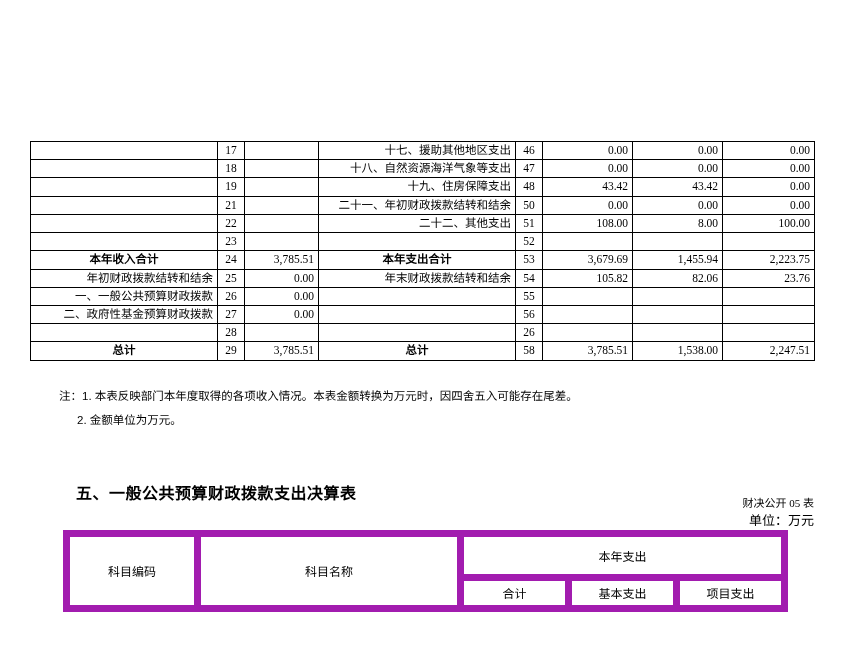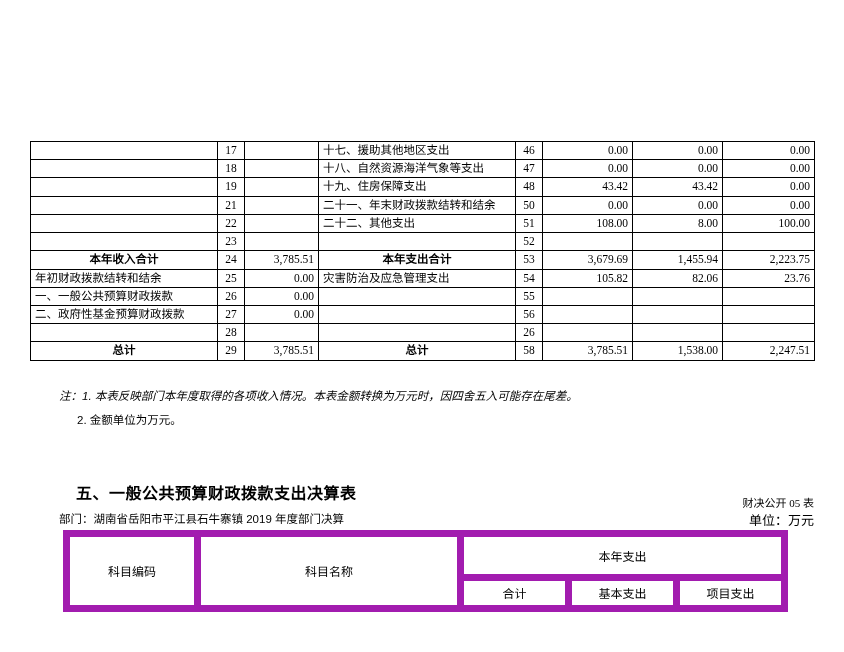--- a/index.html
+++ b/index.html
@@ -34,21 +34,21 @@
     border: 1px solid #000;
     padding: 2px 4px;
     vertical-align: middle;
     height: 17px;
     box-sizing: border-box;
     overflow: hidden;
     white-space: nowrap;
   }
   .c { text-align: center; }
   .r { text-align: right; }
-  .l { text-align: left; }
+  .l { text-align: right; }
   .b { font-weight: bold; }
 
   #top-table {
     position: absolute;
     left: 30px;
     top: 93px;
     width: 784px;
   }
 
   
@@ -62,21 +62,21 @@
   .w-h { width: 92px; }
 
   
   .note {
     position: absolute;
     font-family: "Liberation Sans", "DejaVu Sans", sans-serif;
     font-size: 11.5px;
     color: #000;
     white-space: nowrap;
   }
-  #note-1 { left: 59px; top: 339px; font-style: italic; }
+  #note-1 { left: 59px; top: 339px; }
   #note-2 { left: 77px; top: 363px; }
 
   
   #section-heading {
     position: absolute;
     left: 76px;
     top: 432px;
     font-family: Liberation Serif, serif;
     font-weight: bold;
     font-size: 16px;
@@ -184,21 +184,21 @@
         <td class="r">43.42</td>
         <td class="r">43.42</td>
         <td class="r">0.00</td>
       </tr>
 
 
       <tr>
         <td class="c"></td>
         <td class="c">21</td>
         <td class="r"></td>
-        <td class="l">二十一、年末财政拨款结转和结余</td>
+        <td class="l">二十一、年初财政拨款结转和结余</td>
         <td class="c">50</td>
         <td class="r">0.00</td>
         <td class="r">0.00</td>
         <td class="r">0.00</td>
       </tr>
 
       <tr>
         <td class="c"></td>
         <td class="c">22</td>
         <td class="r"></td>
@@ -228,21 +228,21 @@
         <td class="c">53</td>
         <td class="r">3,679.69</td>
         <td class="r">1,455.94</td>
         <td class="r">2,223.75</td>
       </tr>
 
       <tr>
         <td class="l">年初财政拨款结转和结余</td>
         <td class="c">25</td>
         <td class="r">0.00</td>
-        <td class="l">灾害防治及应急管理支出</td>
+        <td class="l">年末财政拨款结转和结余</td>
         <td class="c">54</td>
         <td class="r">105.82</td>
         <td class="r">82.06</td>
         <td class="r">23.76</td>
       </tr>
 
       <tr>
         <td class="l">一、一般公共预算财政拨款</td>
         <td class="c">26</td>
         <td class="r">0.00</td>
@@ -287,21 +287,20 @@
       </tr>
 
     </tbody>
   </table>
 
   <div class="note" id="note-1">注：1. 本表反映部门本年度取得的各项收入情况。本表金额转换为万元时，因四舍五入可能存在尾差。</div>
   <div class="note" id="note-2">2. 金额单位为万元。</div>
 
   <div id="section-heading">五、一般公共预算财政拨款支出决算表</div>
   <div id="form-code">财决公开 05 表</div>
-  <div id="dept-line">部门：湖南省岳阳市平江县石牛寨镇 2019 年度部门决算</div>
   <div id="unit-label">单位：万元</div>
 
   <table id="bottom-table">
     <colgroup>
       <col class="bw-1">
         <col class="bw-2">
         <col class="bw-3">
         <col class="bw-4">
         <col class="bw-5">
     </colgroup>

